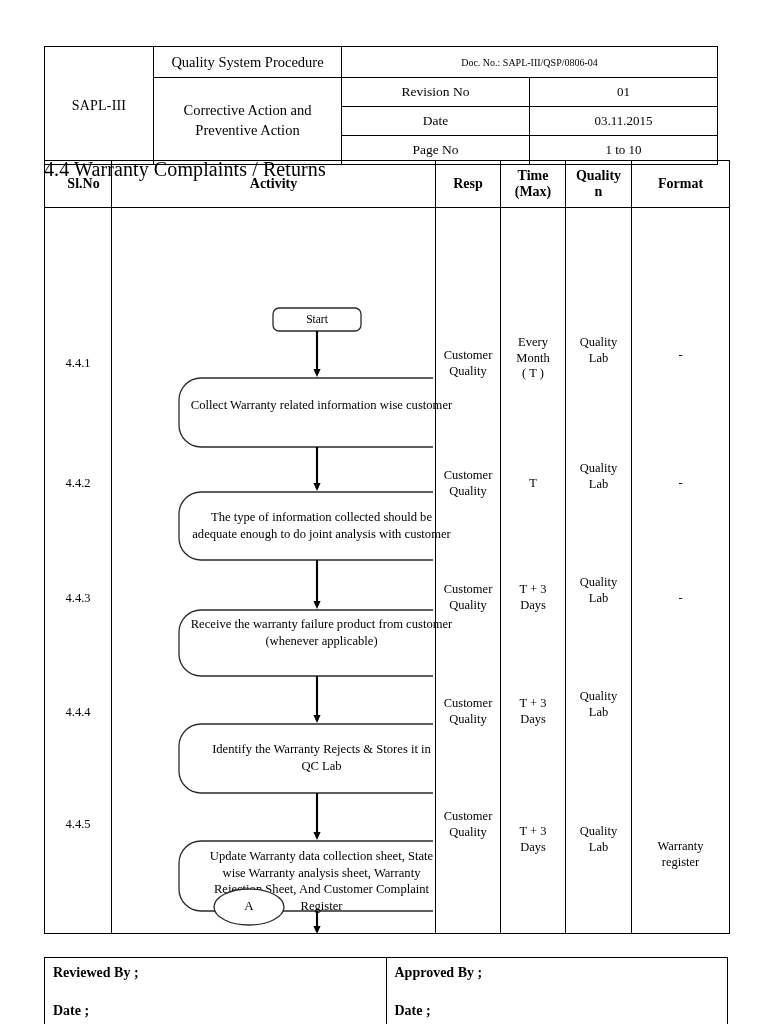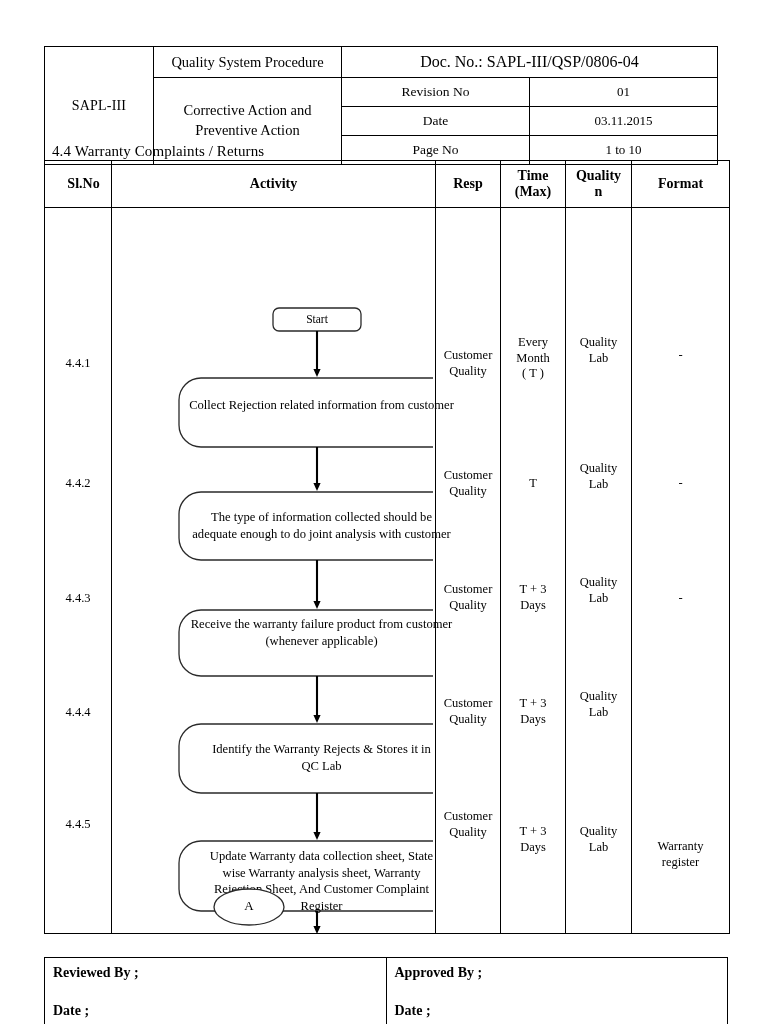--- a/index.html
+++ b/index.html
@@ -23,30 +23,29 @@
   .hdr-table td{
     border:1.5px solid #000;
     text-align:center;
     vertical-align:middle;
     font-weight:normal;
     padding:3px 2px;
   }
   .hdr-co{width:104px;font-size:14px;letter-spacing:.2px;margin-top:26px;}
   .hdr-title-top{font-size:14.5px;height:24px;}
   .hdr-title-main{font-size:14.5px;line-height:1.35;height:62px;}
-  .hdr-docno{font-size:16px;height:24px;}
+  .hdr-docno{font-size:10px;height:24px;}
   .hdr-lbl{width:133px;font-size:13.5px;height:22px;}
   .hdr-val{width:143px;font-size:13px;height:22px;}
 
   
   .section-title{
-    position:absolute;left:44px;top:143px;
-    font-size:15px;font-weight:normal;
+    position:absolute;left:44px;top:158px;
+    font-size:20px;font-weight:normal;
     letter-spacing:.1px;
-    margin-left:8px;
   }
 
   
   .act-table{
     position:absolute;left:44px;top:160px;width:656px;
     border-collapse:collapse;
     table-layout:fixed;
   }
   .act-table th,.act-table td{
     border:1.5px solid #000;
@@ -188,21 +187,21 @@
 
             <rect x="67" y="516" width="285" height="69" rx="22" ry="22" fill="#fff" stroke="#2a2a2a" stroke-width="1.3"></rect>
             <line x1="205" y1="585" x2="205" y2="628" stroke="#000" stroke-width="2.1" marker-end="url(#arw)"></line>
 
             <rect x="67" y="633" width="285" height="70" rx="22" ry="22" fill="#fff" stroke="#2a2a2a" stroke-width="1.3"></rect>
             <line x1="205" y1="703" x2="205" y2="722" stroke="#000" stroke-width="2.1" marker-end="url(#arw)"></line>
           </svg>
 
           <div class="node-text start-text" style="left:161px;top:104px;width:88px">Start</div>
 
-          <div class="node-text" style="left:72px;top:189px;width:275px">Collect Rejection related information from customer</div>
+          <div class="node-text" style="left:72px;top:189px;width:275px">Collect Warranty related information wise customer</div>
 
           <div class="node-text" style="left:72px;top:301px;width:275px">
             <div>The type of information collected should be</div>
             <div>adequate enough to do joint analysis with customer</div>
           </div>
 
           <div class="node-text" style="left:72px;top:408px;width:275px">
             <div>Receive the warranty failure product from customer</div>
             <div>(whenever applicable)</div>
           </div>

